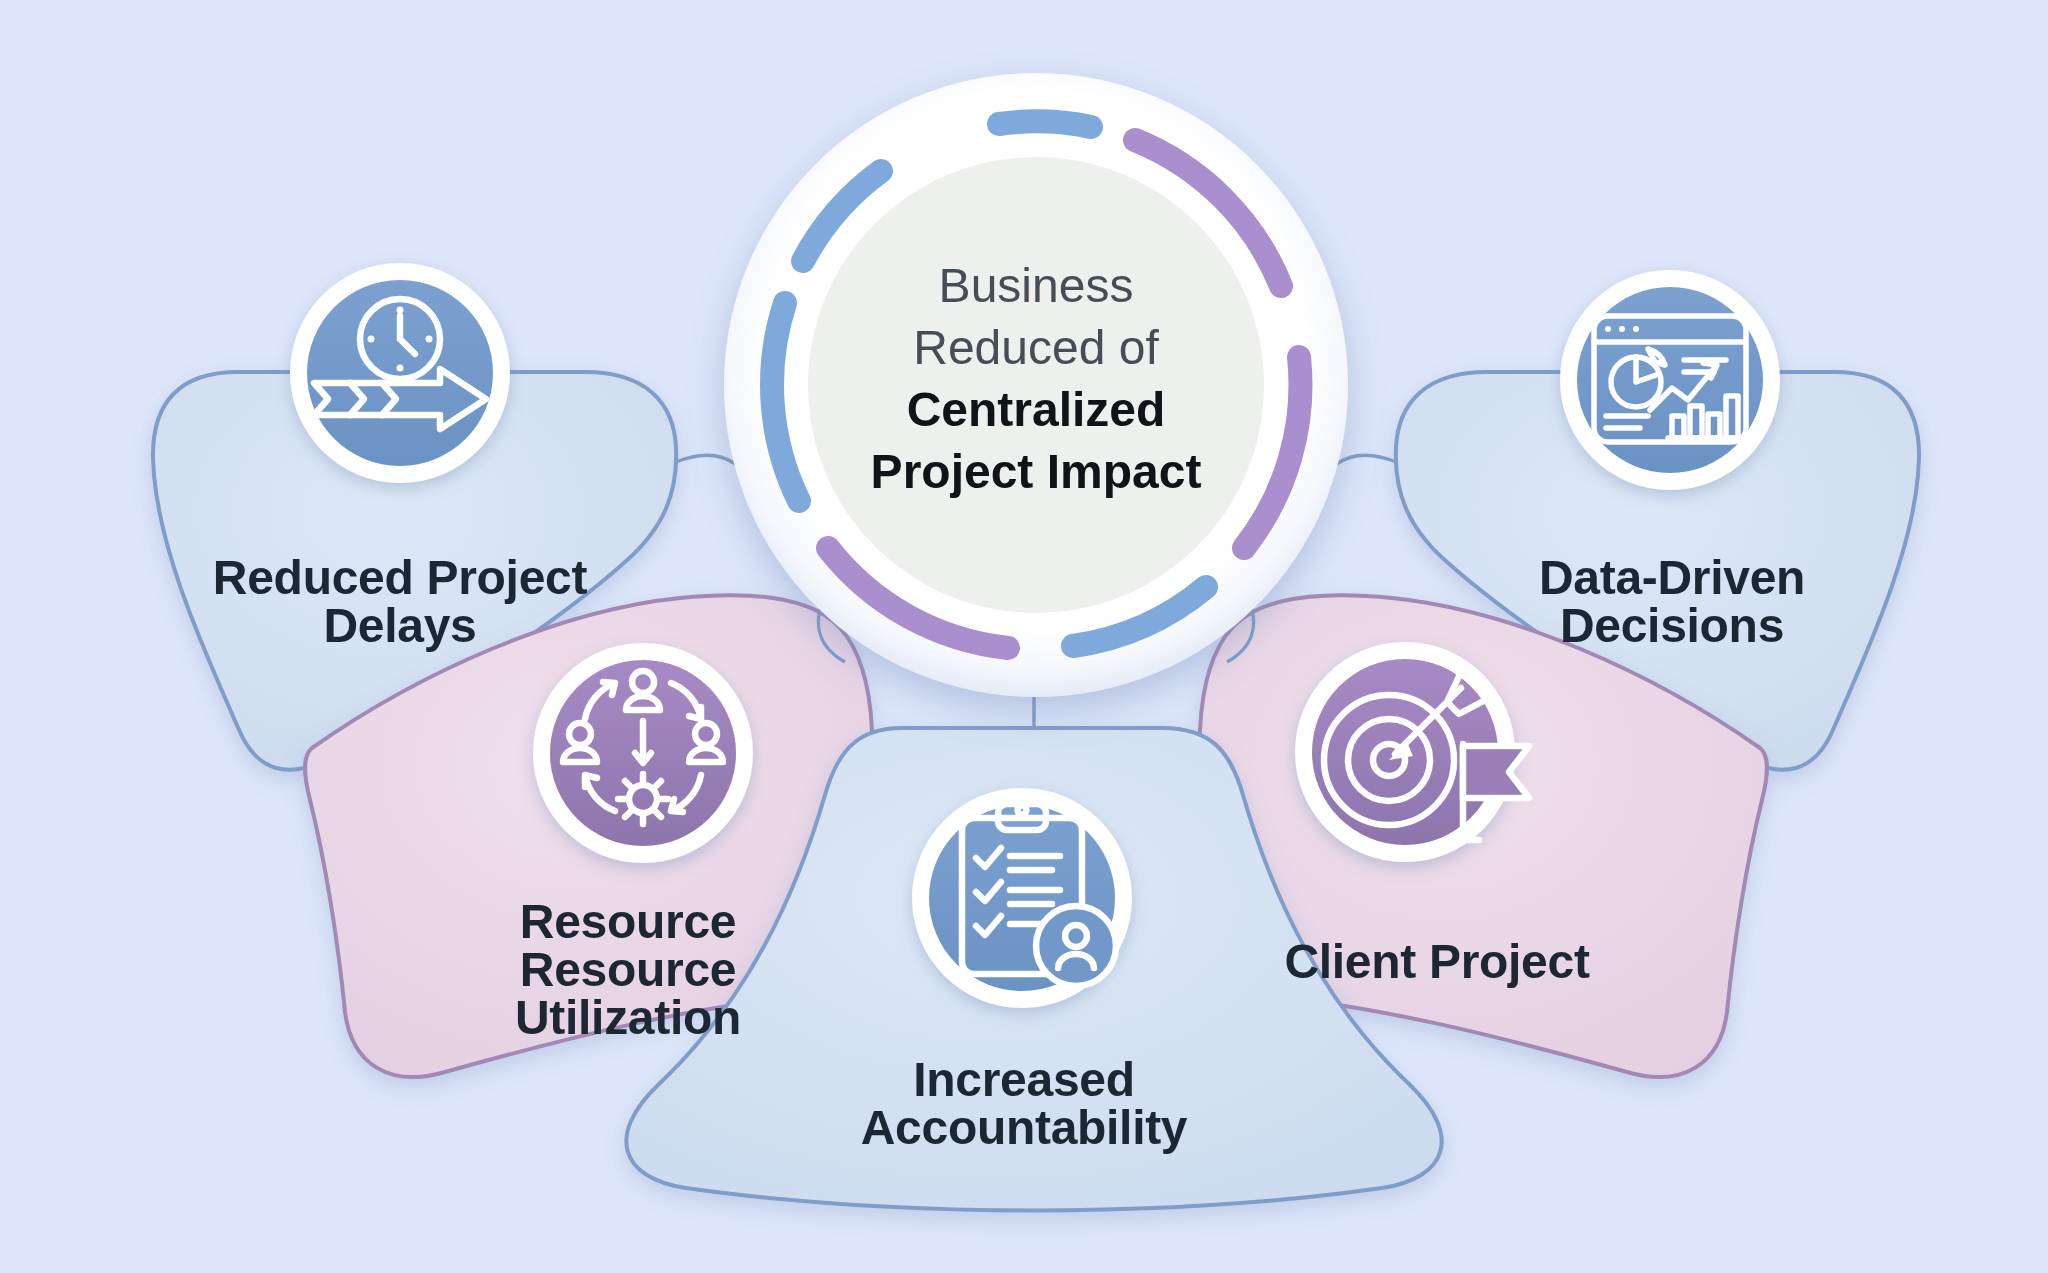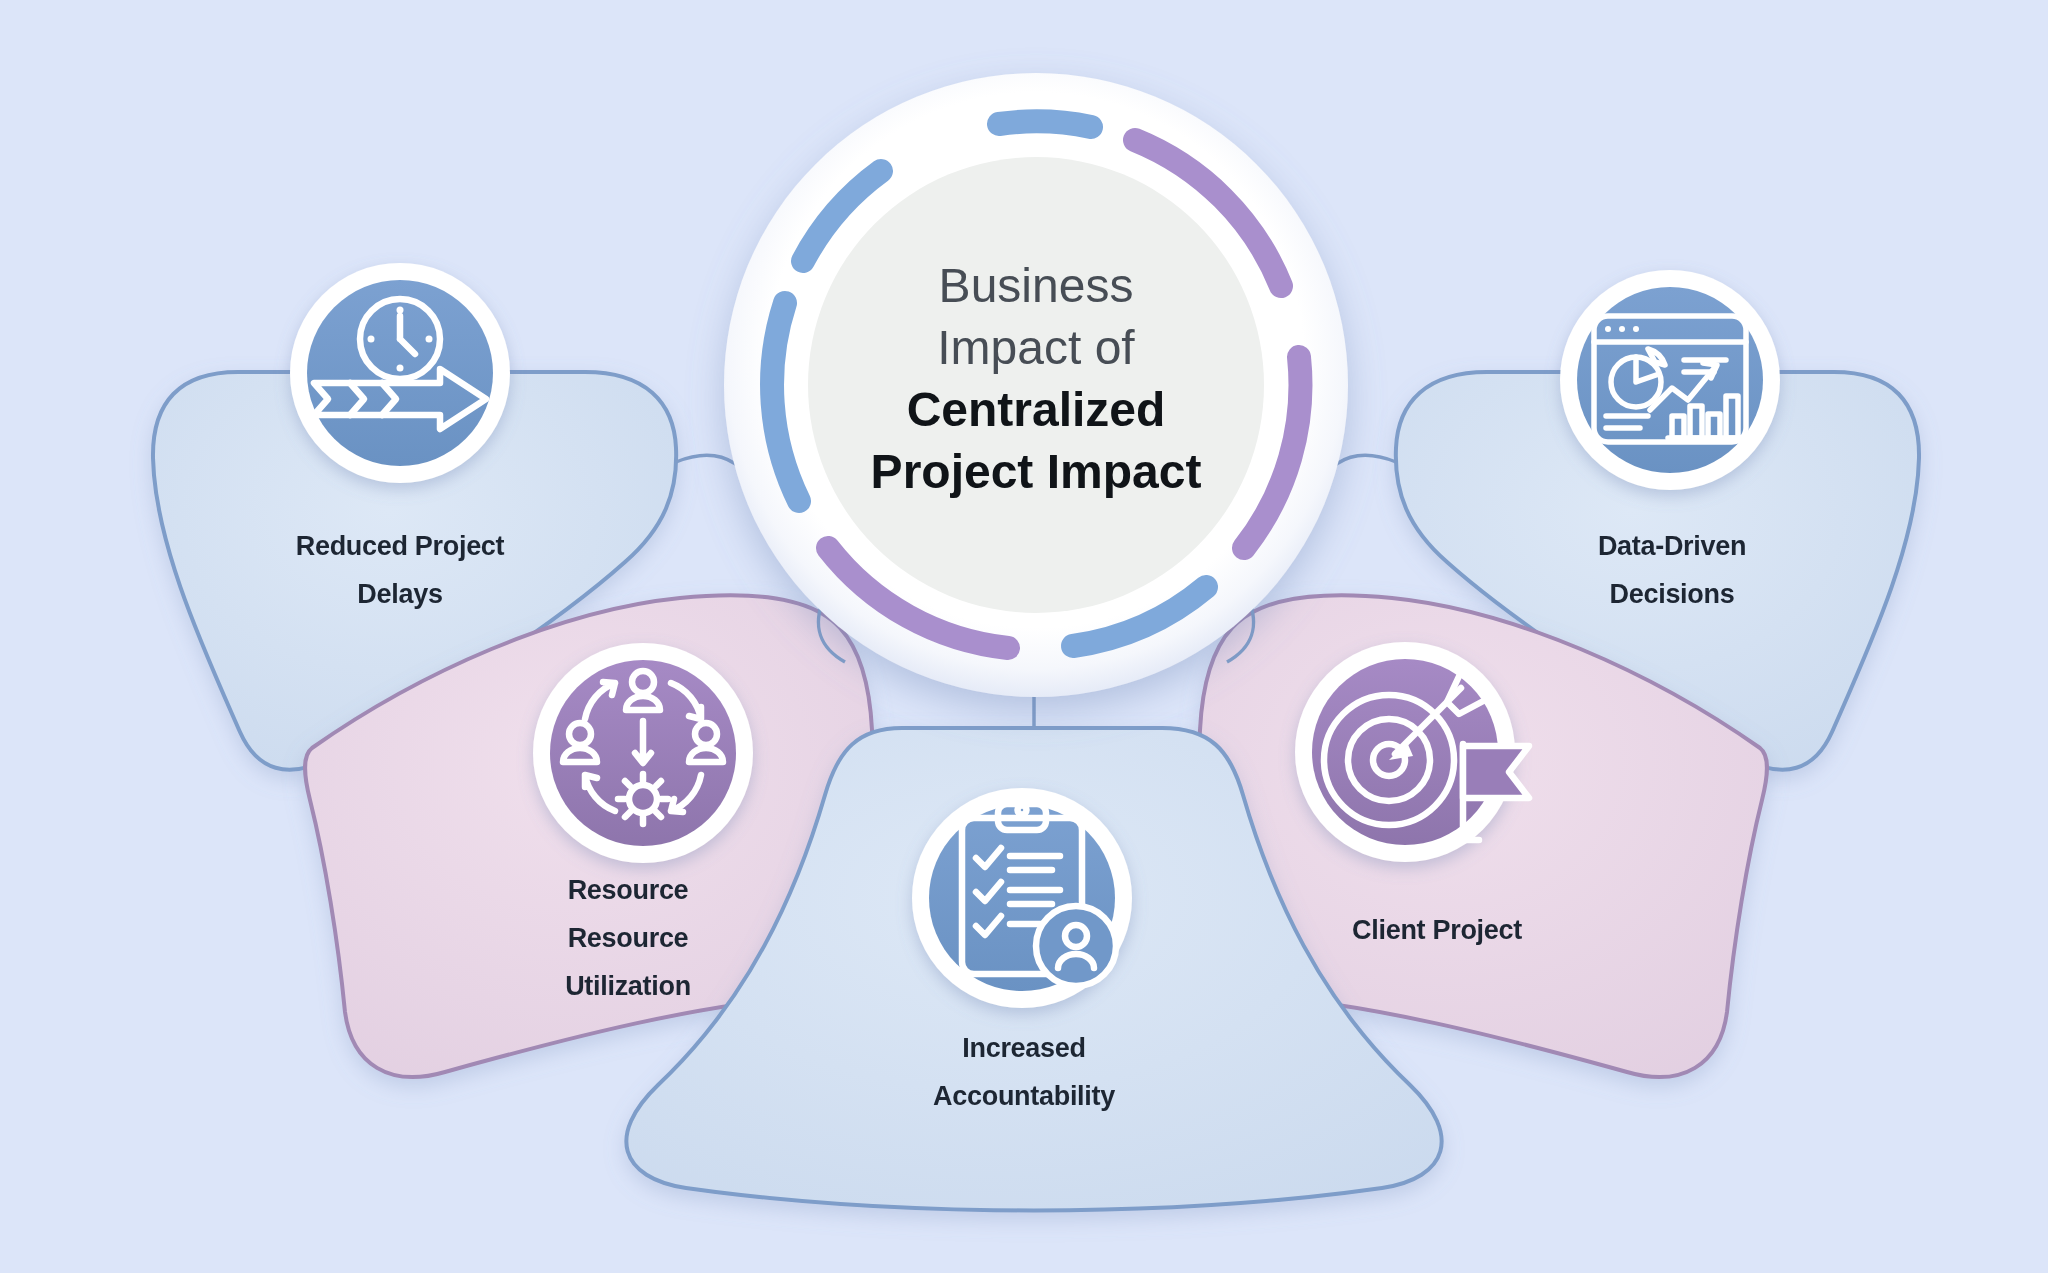--- a/index.html
+++ b/index.html
@@ -20,25 +20,26 @@
   .icon-ring{fill:#ffffff;}
   .icon-stroke{fill:none;stroke:#ffffff;stroke-width:6.5;stroke-linecap:round;stroke-linejoin:round;}
   .icon-stroke-thin{fill:none;stroke:#ffffff;stroke-width:5.5;stroke-linecap:round;stroke-linejoin:round;}
   .icon-dot{fill:#ffffff;stroke:none;}
 
   .label{
     position:absolute;
     transform:translate(-50%,-50%);
     text-align:center;
     font-weight:700;
-    font-size:27px;
+    font-size:48px;
     line-height:48px;
     color:#1d2633;
     letter-spacing:-0.3px;
     white-space:nowrap;
+    margin-top:32px;
   }
   .center-title{
     position:absolute;
     left:1036px;top:379px;
     transform:translate(-50%,-50%);
     text-align:center;
     font-size:48px;
     line-height:62px;
     white-space:nowrap;
   }
@@ -228,21 +229,21 @@
       <path d="M 33,-17 L 47,-15 L 41,-2"></path>
     </g>
     <circle class="icon-dot" cx="-62" cy="-51" r="3"></circle>
     <circle class="icon-dot" cx="-48" cy="-51" r="3"></circle>
     <circle class="icon-dot" cx="-34" cy="-51" r="3"></circle>
   </g>
 </svg>
 
 <div class="center-title">
   <span class="reg">Business</span>
-  <span class="reg">Impact of</span>
+  <span class="reg">Reduced of</span>
   <span class="bold">Centralized</span>
   <span class="bold">Project Impact</span>
 </div>
 
 <div class="label" style="left:400px;top:570px;">
   <div>Reduced Project</div>
   <div>Delays</div>
 </div>
 
 <div class="label" style="left:628px;top:938px;">

